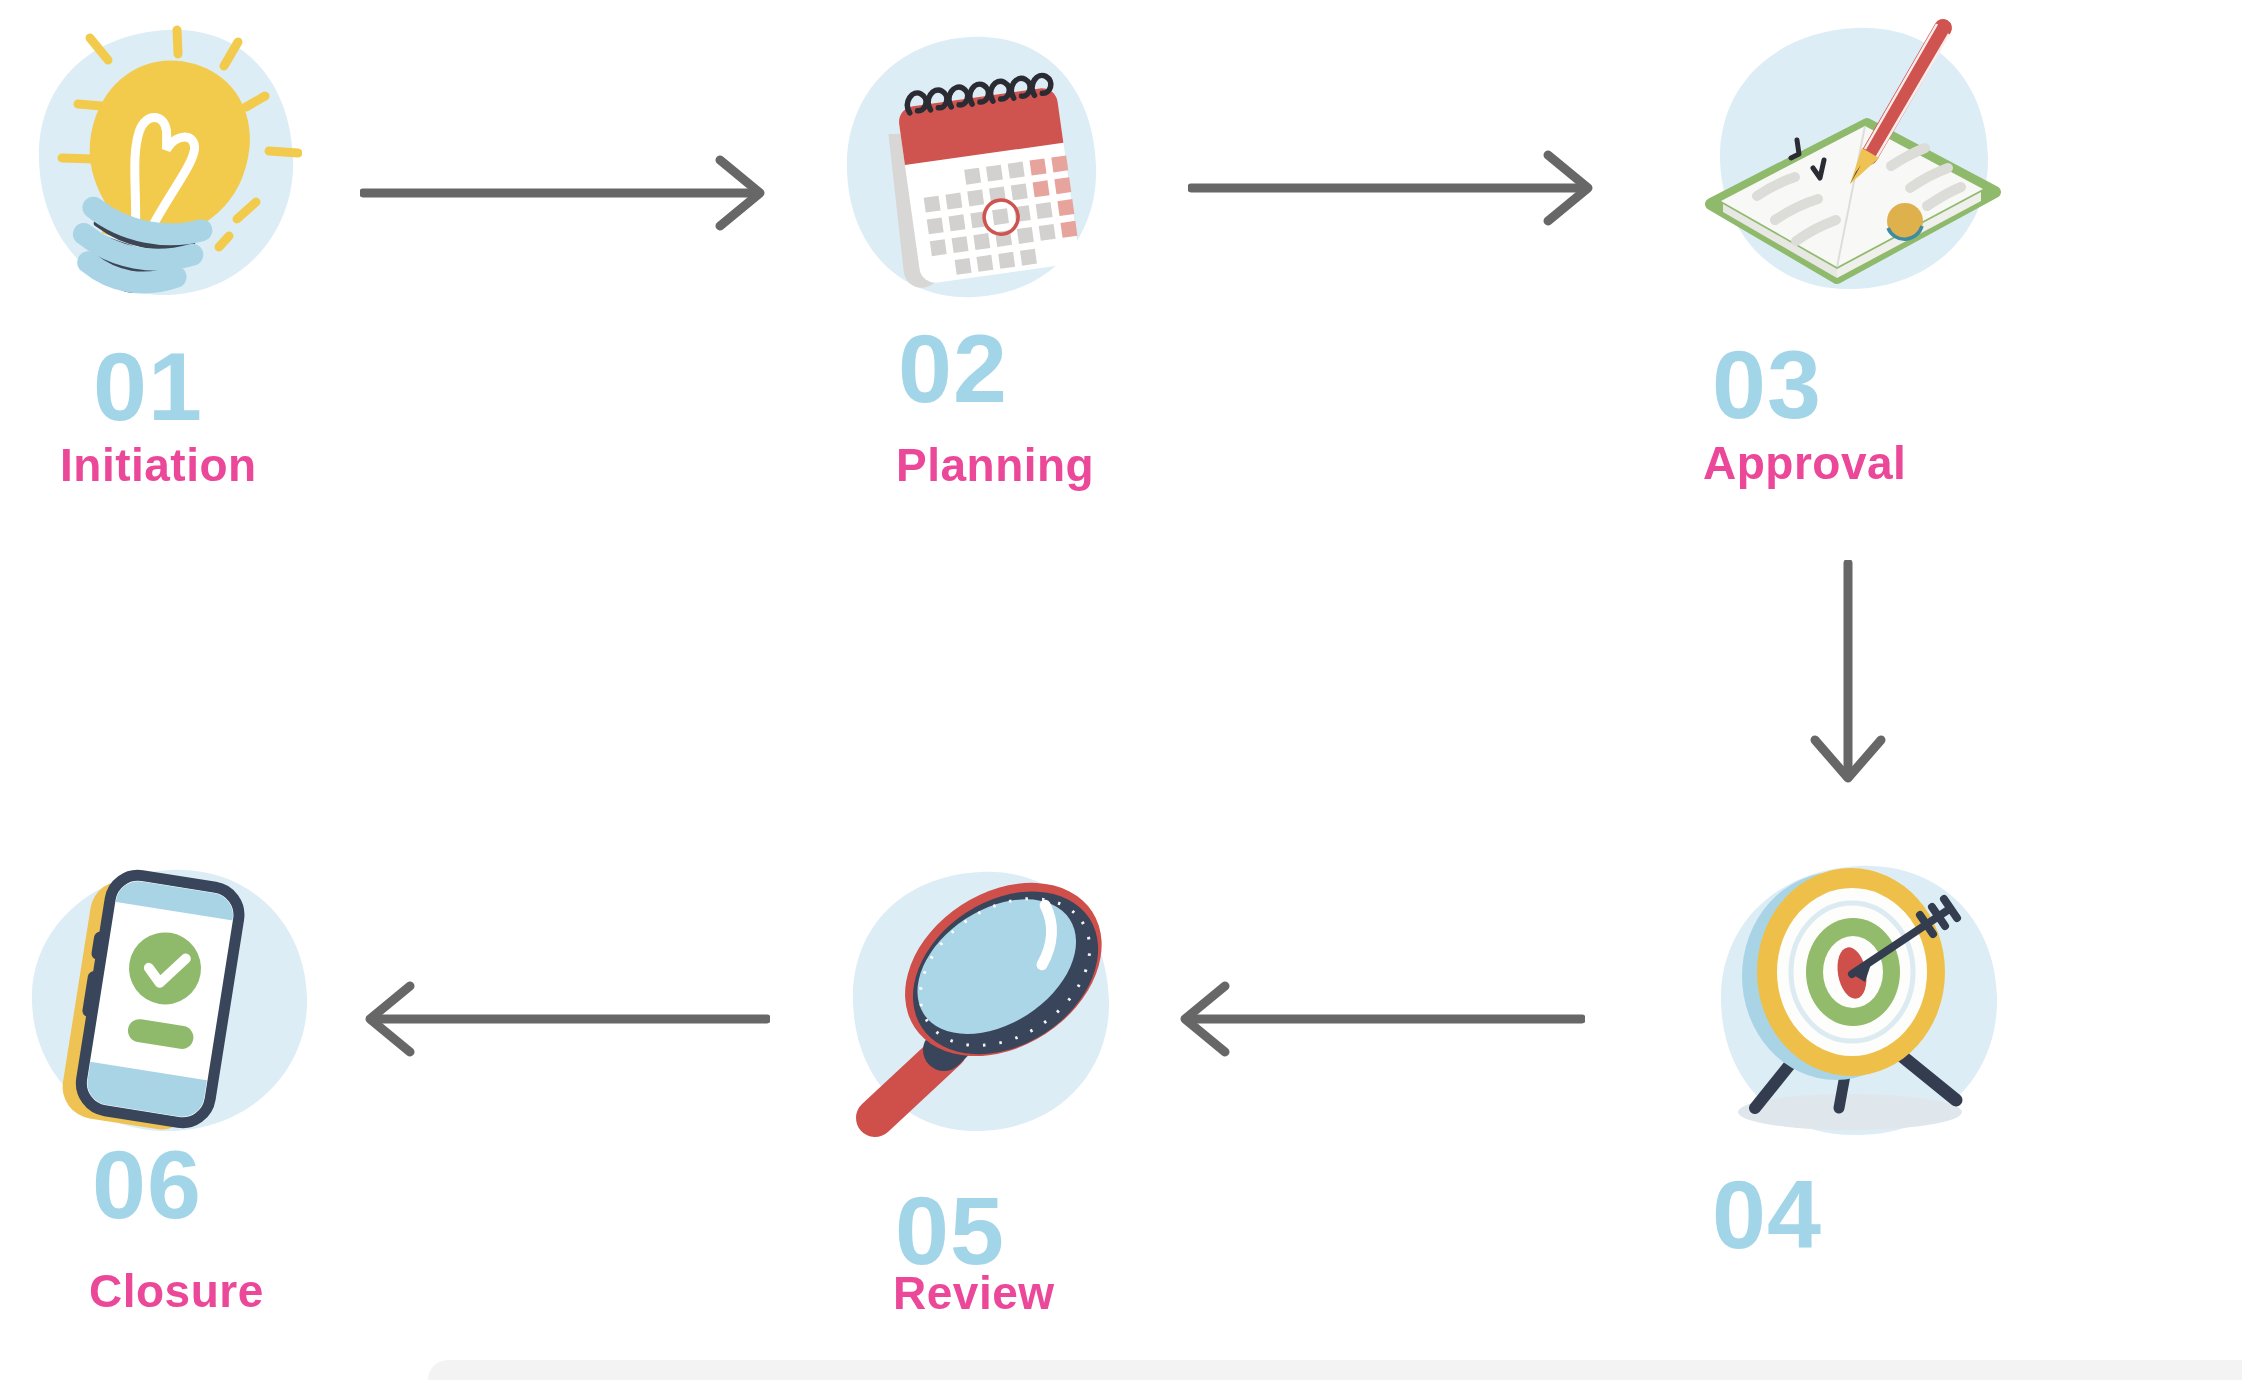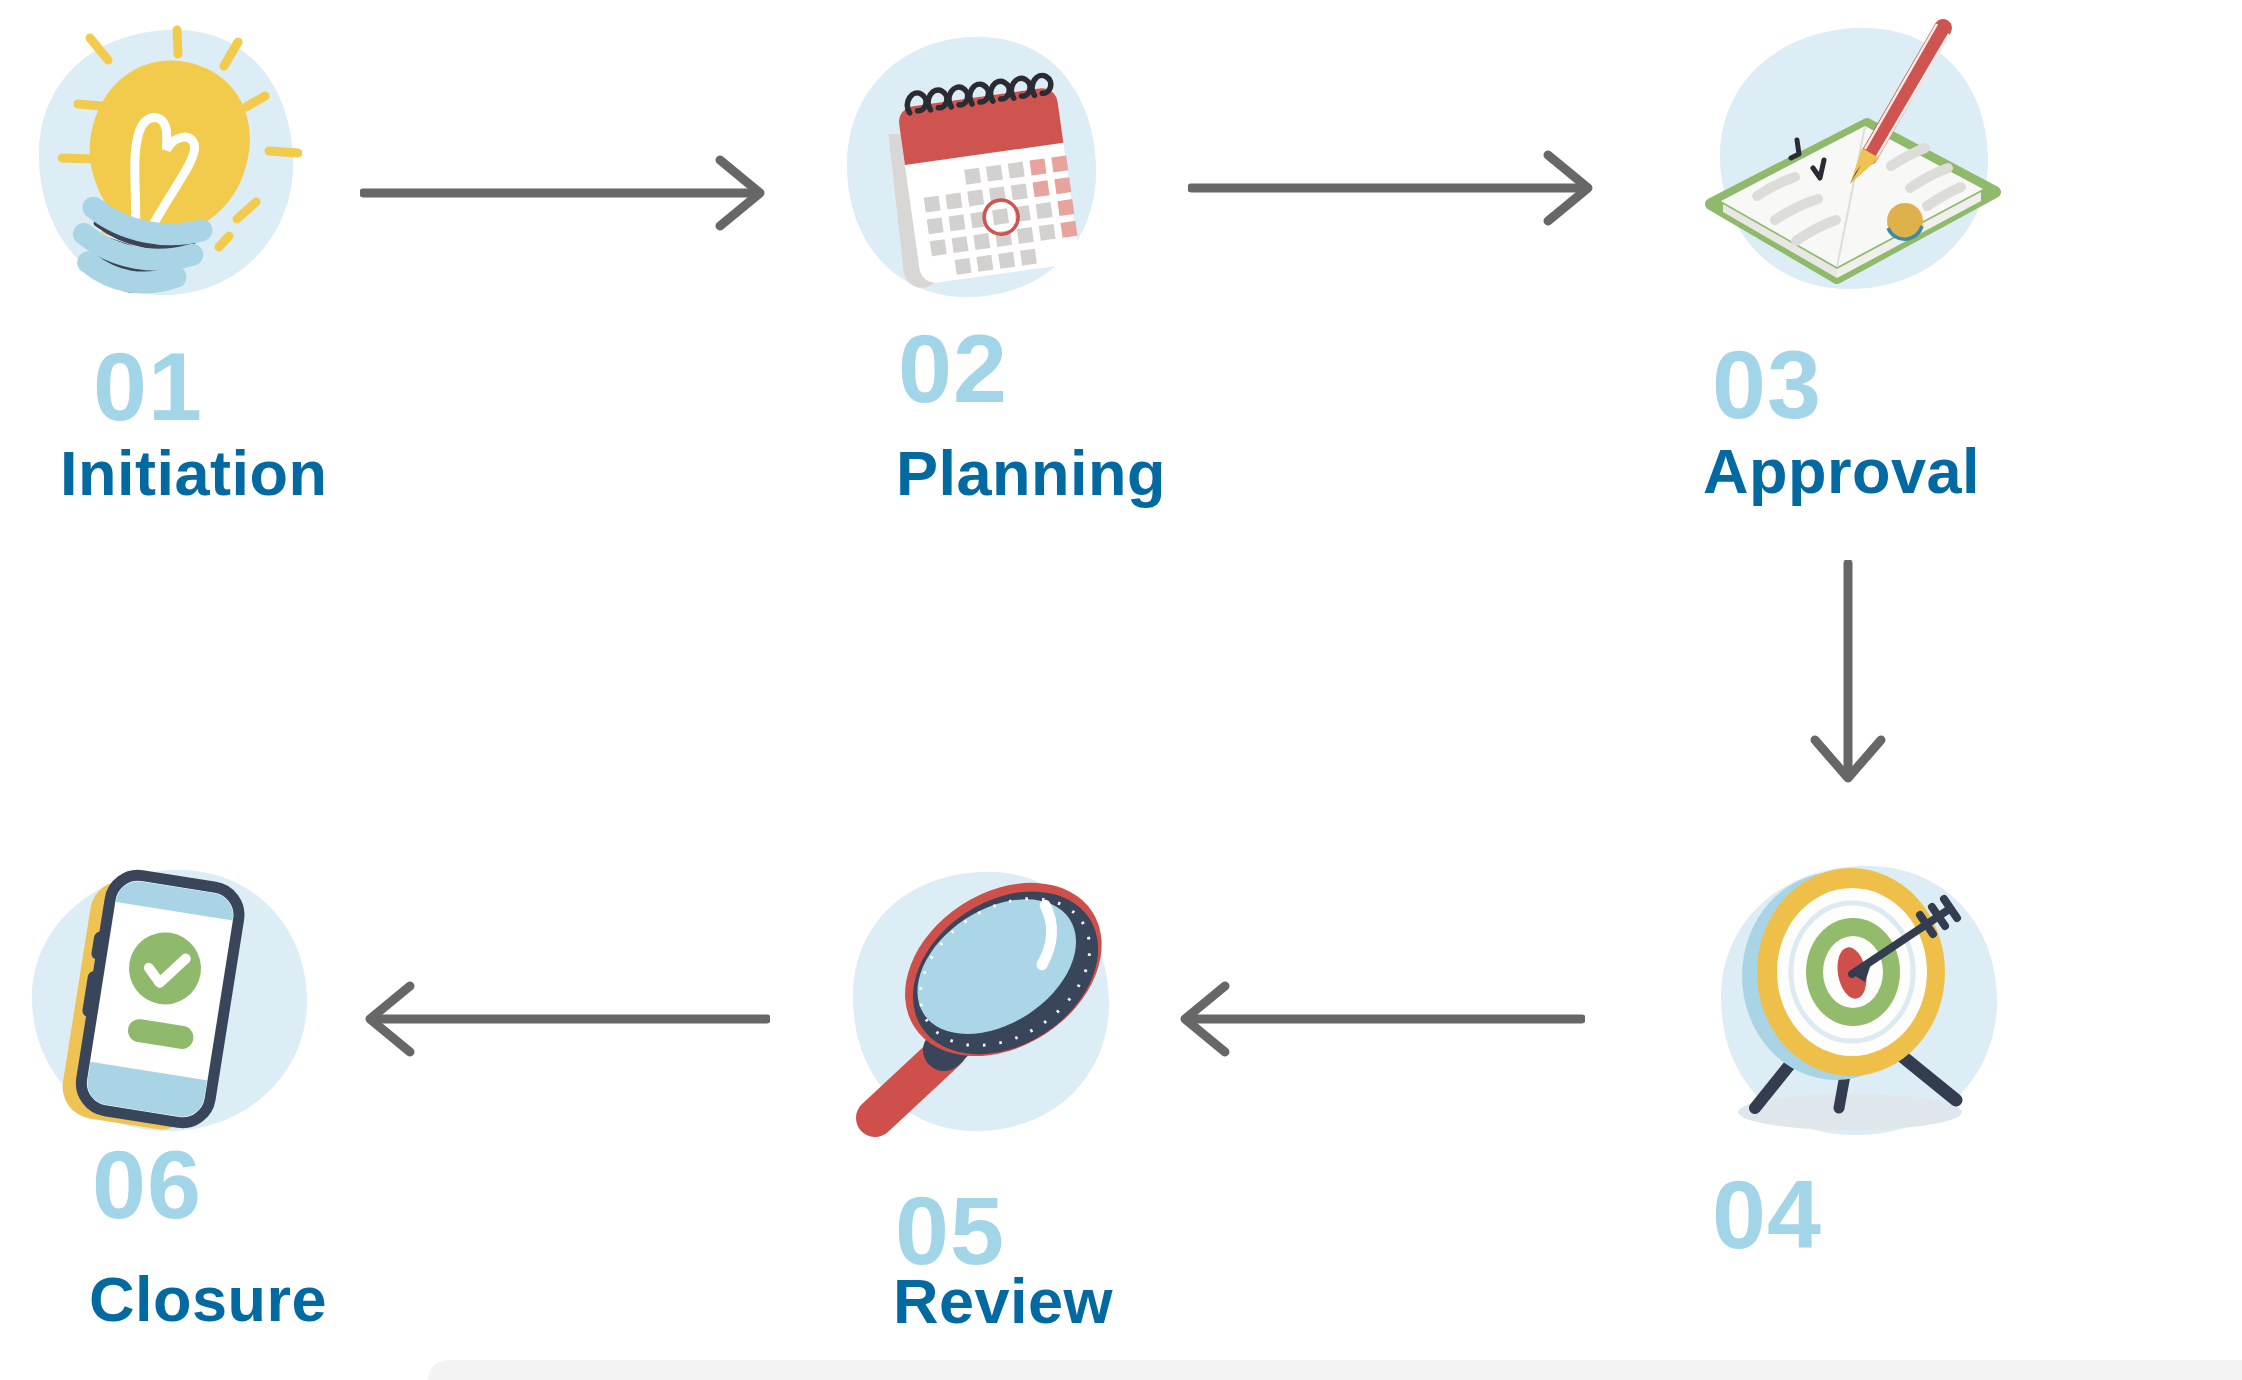--- a/index.html
+++ b/index.html
@@ -6,22 +6,22 @@
   .canvas{
     position:relative;width:2242px;height:1380px;background:#ffffff;
     overflow:hidden;font-family:"Liberation Sans",sans-serif;
   }
   .icon{position:absolute;}
   .step-number{
     position:absolute;font-weight:bold;font-size:97px;line-height:1;
     color:#a3d5e9;letter-spacing:1px;white-space:nowrap;
   }
   .step-label{
-    position:absolute;font-weight:bold;font-size:63px;line-height:1;
-    color:#0369a1;letter-spacing:0.5px;white-space:nowrap;
+    position:absolute;font-weight:bold;font-size:46px;line-height:1;
+    color:#ec4899;letter-spacing:0.5px;white-space:nowrap;
   }
   .arrow{position:absolute;}
   .bottom-strip{
     position:absolute;left:428px;top:1360px;width:1814px;height:20px;
     background:#f3f3f4;border-top-left-radius:22px;
   }
 </style>
 </head>
 <body>
 

